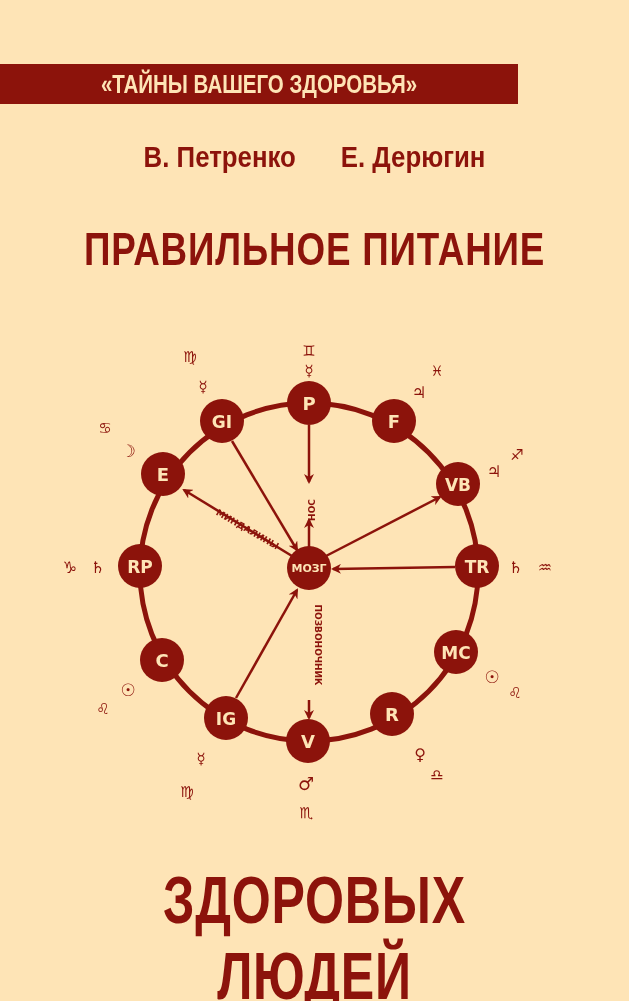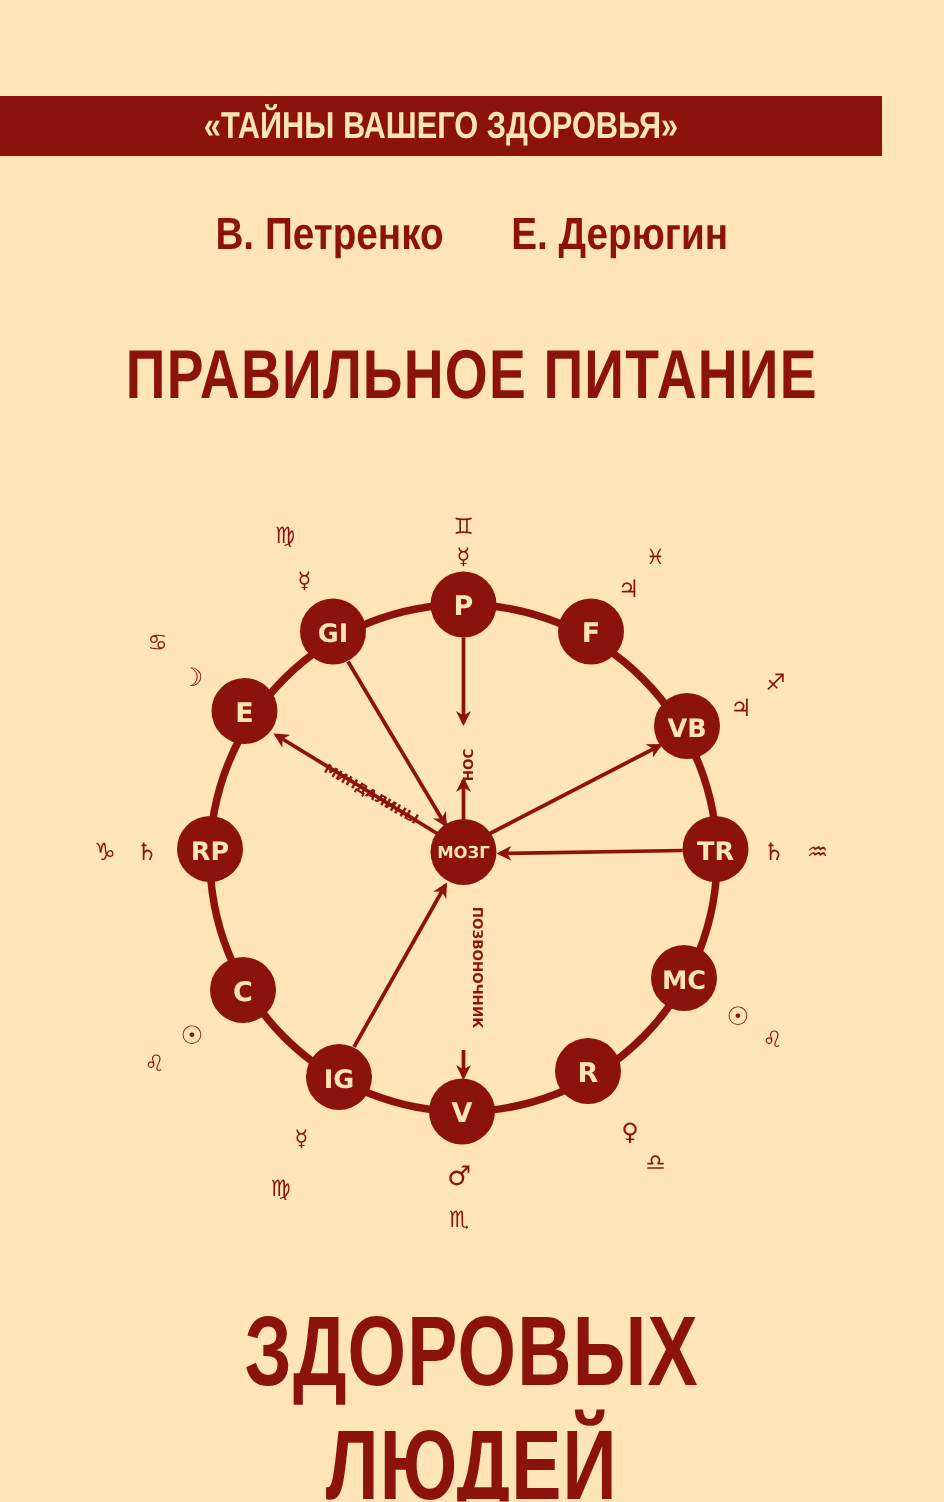--- a/index.html
+++ b/index.html
@@ -1,18 +1,18 @@
 <!DOCTYPE html>
 <html><head>
 <meta charset="utf-8">
 <style>
   html, body { margin:0; padding:0; }
   body { width:629px; height:1001px; background:#fee4b6; position:relative; overflow:hidden;
          font-family:"Liberation Sans", sans-serif; }
-  .band { position:absolute; left:0; top:64px; width:588px; height:40px; background:#8c130b; }
+  .band { position:absolute; left:0; top:64px; width:518px; height:40px; background:#8c130b; }
   .band-text { position:absolute; left:0; top:0; width:100%; height:40px; line-height:40px; text-align:center;
                color:#fee4b6; font-weight:bold; font-size:25px; letter-spacing:0px;
                transform:scaleX(0.82); transform-origin:center; }
   .authors { position:absolute; top:140px; left:0; width:100%; text-align:center; color:#8c130b;
              font-weight:bold; font-size:30px; transform:scaleX(0.86); transform-origin:center; }
   .authors span { margin:0 22px; }
   .title1 { position:absolute; top:222px; left:0; width:100%; text-align:center; color:#8c130b;
             font-weight:bold; font-size:46px; letter-spacing:1px; transform:scaleX(0.80); transform-origin:center; }
   .title2 { position:absolute; top:862px; left:0; width:100%; text-align:center; color:#8c130b;
             font-weight:bold; font-size:66px; letter-spacing:1px; transform:scaleX(0.76); transform-origin:center; }

